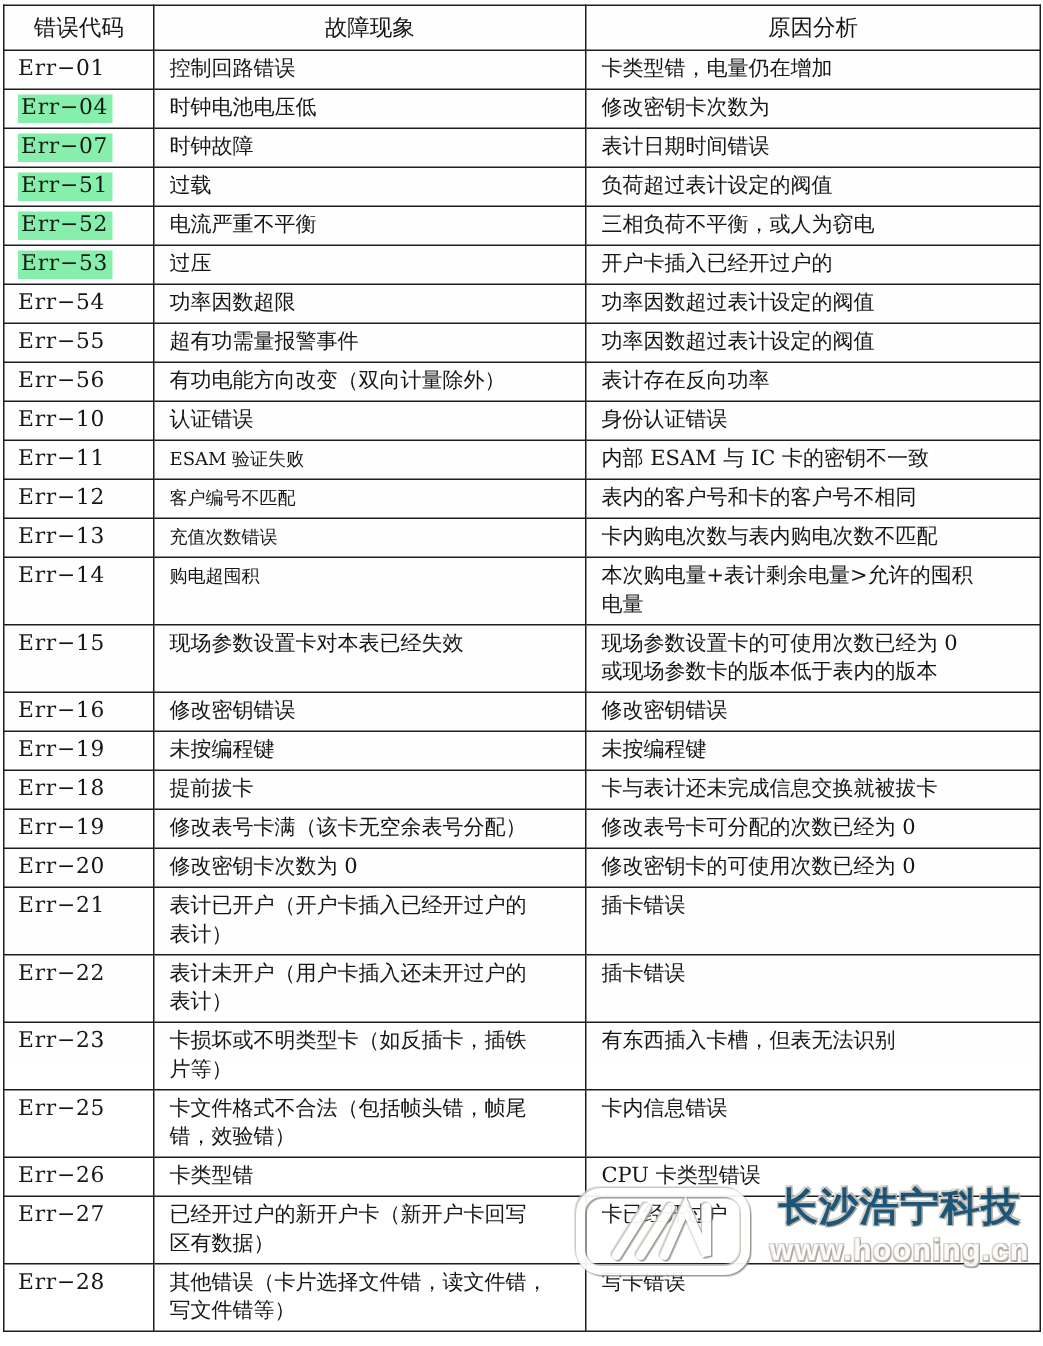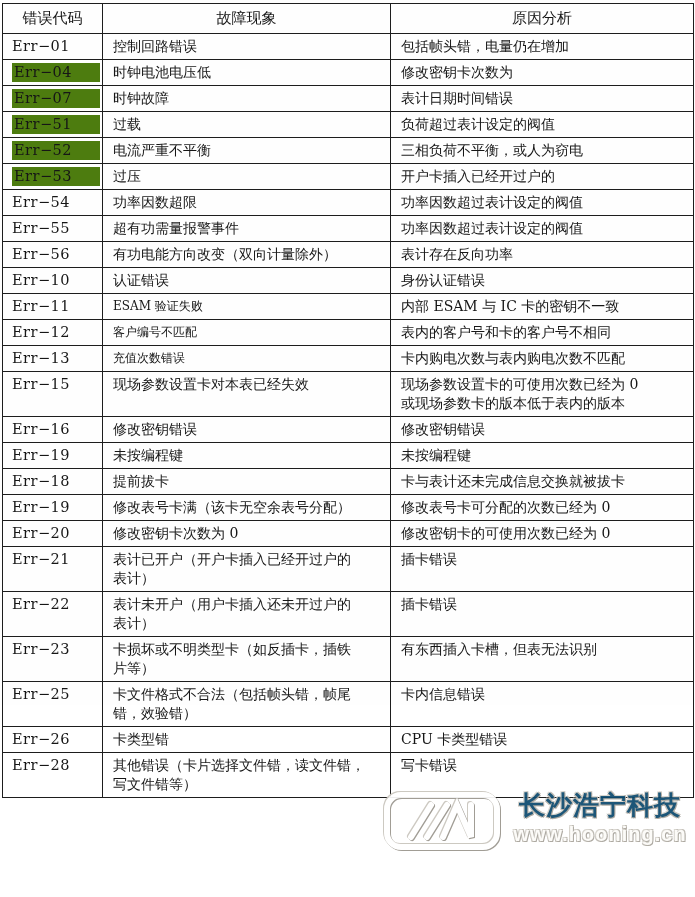--- a/index.html
+++ b/index.html
@@ -23,21 +23,21 @@
     vertical-align:top;
     white-space:pre-line;
     font-size:14px;line-height:19px;
     padding:3px 8px 3px 10px;
   }
   .err-table th{
     text-align:center;font-size:15px;line-height:21px;padding:4px 4px;
   }
   td.col-code{padding-left:9px;font-size:14.5px;}
   .code{display:inline-block;letter-spacing:0.5px;}
-  .code.hl{background:#4d7c0f;padding:0 28px 0 2px;}
+  .code.hl{background:#86efac;padding:0 3px 0 2px;}
   td.small-text{font-size:12px;line-height:19px;}
 
   
   .watermark{
     position:absolute;left:383px;top:788px;width:312px;height:70px;
     display:flex;align-items:flex-start;
     pointer-events:none;opacity:0.93;z-index:5;
   }
   .wm-logo{flex:0 0 auto;margin-top:3px;filter:drop-shadow(1px 1px 0.5px #9a968e) drop-shadow(-0.5px -0.5px 0.5px #c9c5bd);}
   .wm-textblock{flex:1;margin-left:4px;text-align:center;}
@@ -69,21 +69,21 @@
       <tr>
         <th>错误代码</th>
         <th>故障现象</th>
         <th>原因分析</th>
       </tr>
     </thead>
     <tbody id="rows-body">
   <tr>
     <td class="col-code"><span class="code">Err−01</span></td>
     <td class="col-phen">控制回路错误</td>
-    <td class="col-cause">包括帧头错，电量仍在增加</td>
+    <td class="col-cause">卡类型错，电量仍在增加</td>
   </tr>
 
   <tr>
     <td class="col-code"><span class="code hl">Err−04</span></td>
     <td class="col-phen">时钟电池电压低</td>
     <td class="col-cause">修改密钥卡次数为</td>
   </tr>
 
   <tr>
     <td class="col-code"><span class="code hl">Err−07</span></td>
@@ -144,20 +144,26 @@
     <td class="col-phen small-text">客户编号不匹配</td>
     <td class="col-cause">表内的客户号和卡的客户号不相同</td>
   </tr>
 
   <tr>
     <td class="col-code"><span class="code">Err−13</span></td>
     <td class="col-phen small-text">充值次数错误</td>
     <td class="col-cause">卡内购电次数与表内购电次数不匹配</td>
   </tr>
 
+  <tr>
+    <td class="col-code"><span class="code">Err−14</span></td>
+    <td class="col-phen small-text">购电超囤积</td>
+    <td class="col-cause">本次购电量+表计剩余电量&gt;允许的囤积
+电量</td>
+  </tr>
 
   <tr>
     <td class="col-code"><span class="code">Err−15</span></td>
     <td class="col-phen">现场参数设置卡对本表已经失效</td>
     <td class="col-cause">现场参数设置卡的可使用次数已经为 0
 或现场参数卡的版本低于表内的版本</td>
   </tr>
 
   <tr>
     <td class="col-code"><span class="code">Err−16</span></td>
@@ -216,20 +222,26 @@
 错，效验错）</td>
     <td class="col-cause">卡内信息错误</td>
   </tr>
 
   <tr>
     <td class="col-code"><span class="code">Err−26</span></td>
     <td class="col-phen">卡类型错</td>
     <td class="col-cause">CPU 卡类型错误</td>
   </tr>
 
+  <tr>
+    <td class="col-code"><span class="code">Err−27</span></td>
+    <td class="col-phen">已经开过户的新开户卡（新开户卡回写
+区有数据）</td>
+    <td class="col-cause">卡已经开过户</td>
+  </tr>
 
   <tr>
     <td class="col-code"><span class="code">Err−28</span></td>
     <td class="col-phen">其他错误（卡片选择文件错，读文件错，
 写文件错等）</td>
     <td class="col-cause">写卡错误</td>
   </tr>
 </tbody>
   </table>
 

